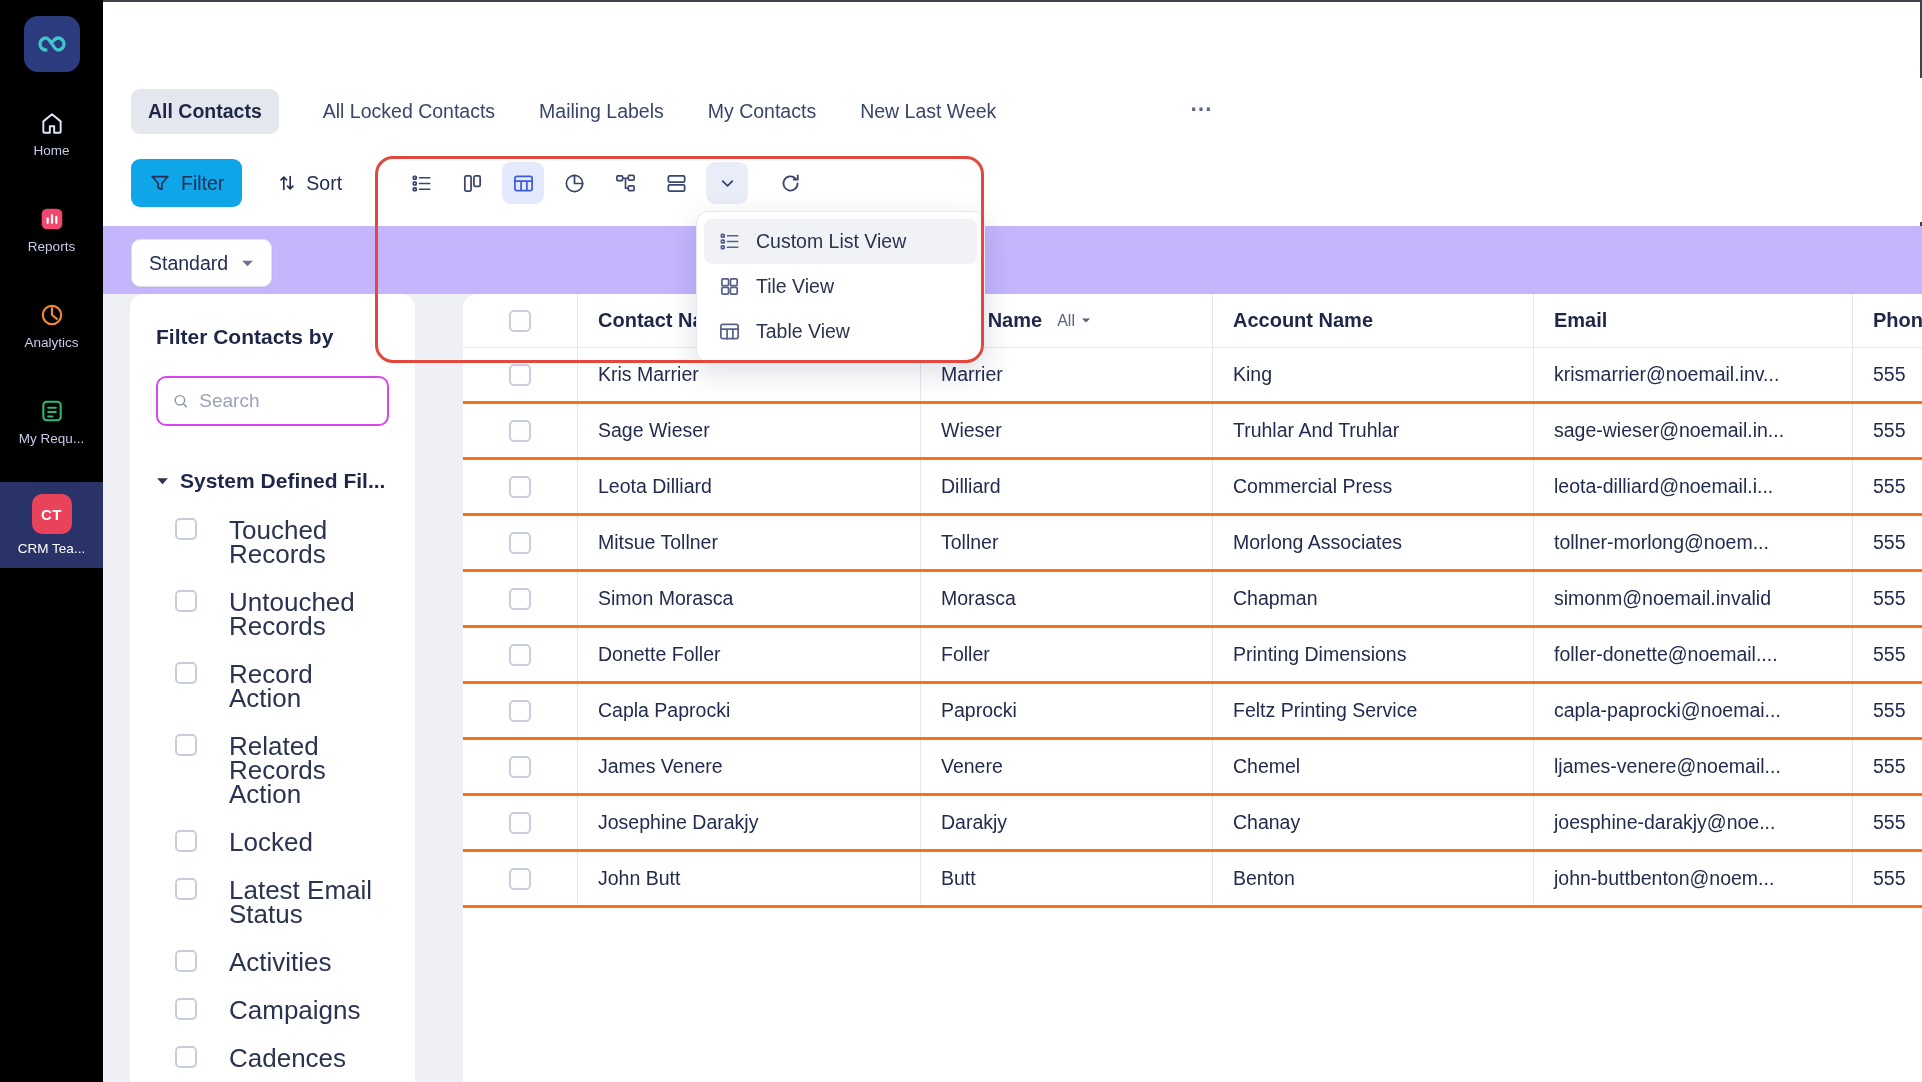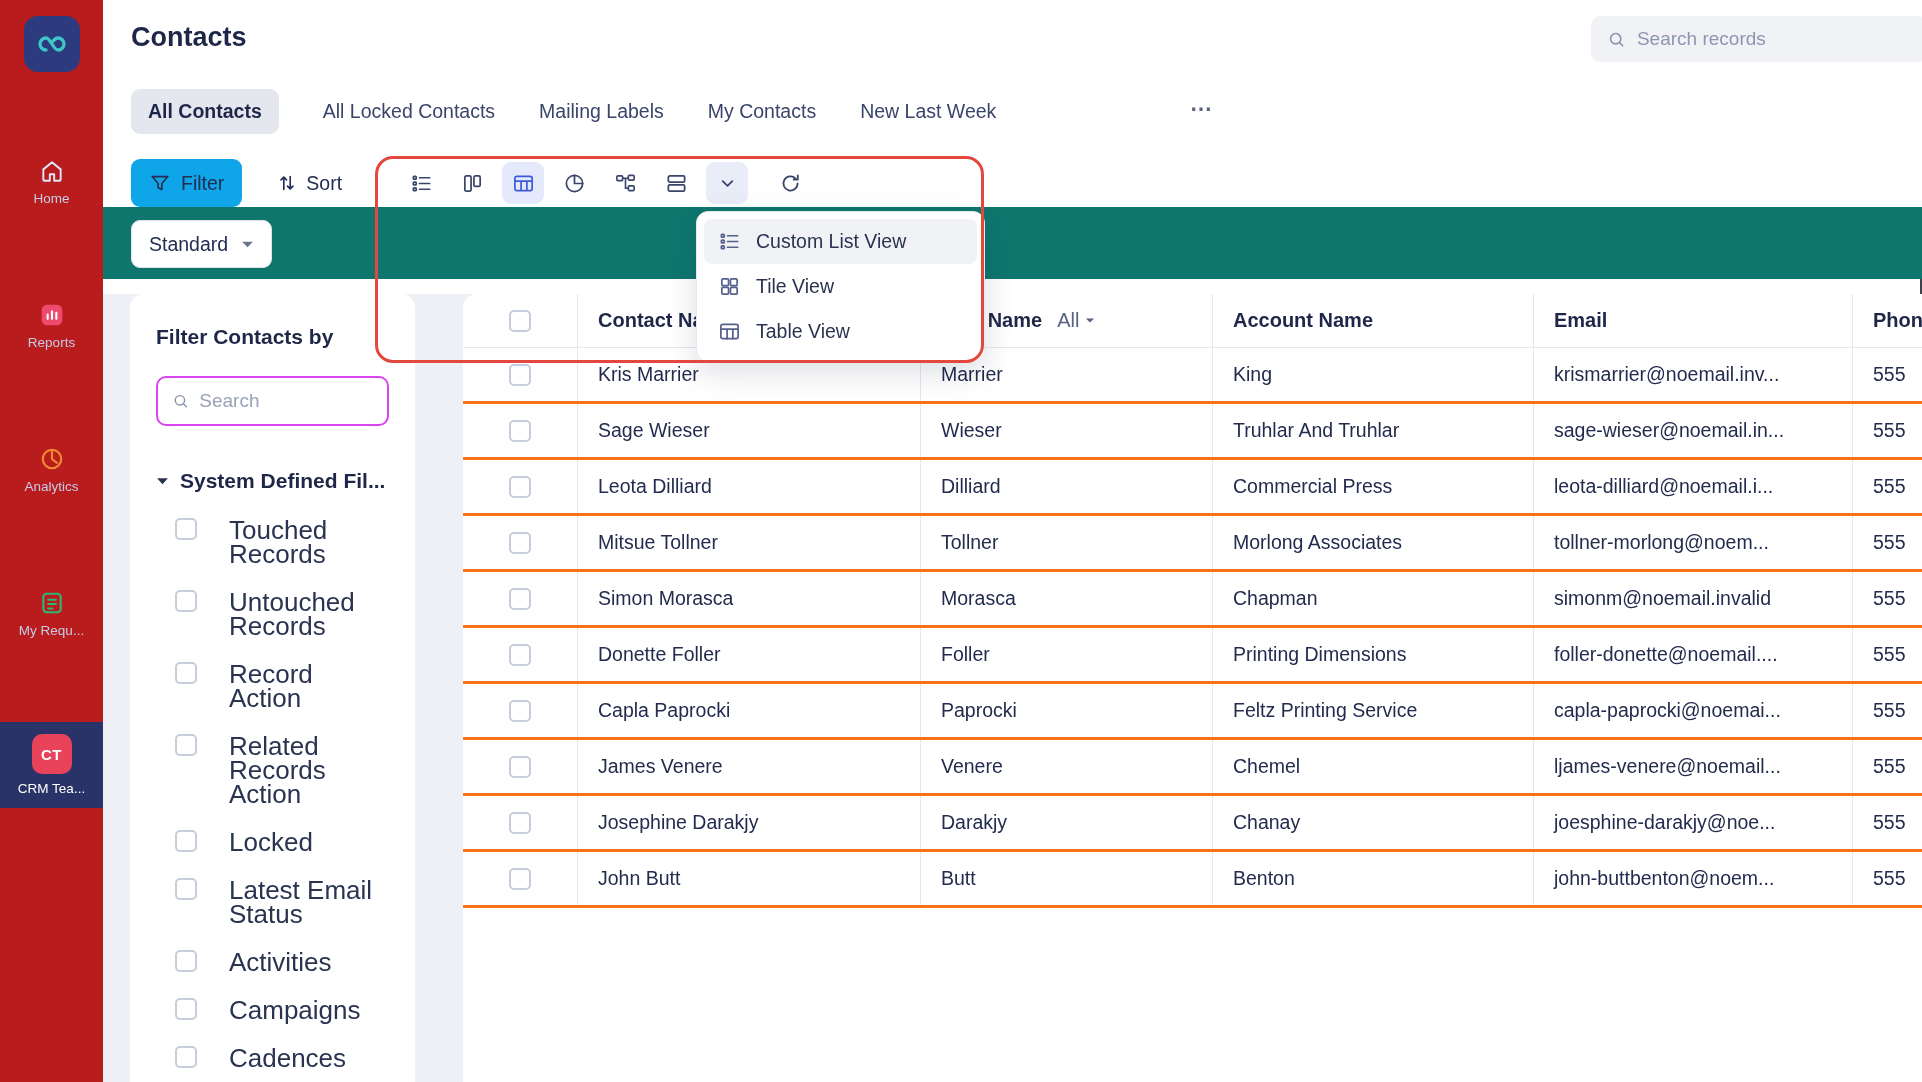--- a/index.html
+++ b/index.html
@@ -1,21 +1,21 @@
 <!DOCTYPE html>
 <html><head>
 <meta charset="utf-8">
 <style>
   * { margin:0; padding:0; box-sizing:border-box; }
   html,body { width:1922px; height:1082px; }
   body { font-family:"Liberation Sans", sans-serif; background:#fff; }
   .screen { position:relative; width:1922px; height:1082px; overflow:hidden; background:#fff; box-shadow: inset 0 0 0 2px #3F434B; }
 
   
-  .sidebar { position:absolute; left:0; top:0; width:103px; height:100%; background:#b91c1c; display:flex; flex-direction:column; align-items:center; padding-top:16px; z-index:5;gap:48px; }
+  .sidebar { position:absolute; left:0; top:0; width:103px; height:100%; background:#000000; display:flex; flex-direction:column; align-items:center; padding-top:16px; z-index:5; }
   .logo-tile { width:56px; height:56px; border-radius:14px; background:#2C3A7E; display:flex; align-items:center; justify-content:center; margin-bottom:26px; flex:none; }
   .nav-item { width:100%; padding:12px 2px; margin-bottom:24px; display:flex; flex-direction:column; align-items:center; gap:7px; cursor:pointer; }
   .nav-item .nav-label { font-size:13.5px; color:#C5CCE8; max-width:98px; overflow:hidden; white-space:nowrap; }
   .nav-item.active { background:#2A3368; }
   .nav-item.active .nav-label { color:#FFFFFF; }
   .avatar { width:40px; height:40px; border-radius:10px; background:#E8435A; color:#fff; font-size:15px; font-weight:700; display:flex; align-items:center; justify-content:center; letter-spacing:.5px; }
 
   
   .topbar { position:absolute; left:103px; top:0; right:0; height:78px; background:#fff; }
   .page-title { position:absolute; left:28px; top:22px; font-size:27px; font-weight:700; color:#1F2749; }
@@ -33,21 +33,21 @@
   .toolbar { position:absolute; left:103px; top:144px; right:0; height:78px; background:#fff; display:flex; align-items:center; padding-left:28px; }
   .filter-btn { height:48px; background:#0ea5e9; border:none; border-radius:9px; display:flex; align-items:center; gap:10px; padding:0 18px; font-size:19.5px; color:#242D52; cursor:pointer; font-family:inherit; }
   .sort-btn { display:flex; align-items:center; gap:8px; margin-left:34px; font-size:19.5px; color:#242D52; background:none; border:none; cursor:pointer; font-family:inherit; }
   .view-icons { display:flex; align-items:center; gap:9px; margin-left:58px; }
   .icon-btn { width:42px; height:42px; border-radius:9px; display:flex; align-items:center; justify-content:center; color:#39456A; background:none; border:none; cursor:pointer; }
   .icon-btn.active { background:#E4EAFB; color:#3D5BD9; }
   .icon-btn.open { background:#E9EDF8; }
   .icon-btn.refresh { margin-left:12px; }
 
   
-  .band { position:absolute; left:103px; top:207px; right:0; height:72px; background:#0f766e; }
+  .band { position:absolute; left:103px; top:226px; right:0; height:72px; background:#c4b5fd; }
   .std-select { position:absolute; left:28px; top:13px; height:48px; background:#fff; border:1px solid #E0E3EC; border-radius:9px; display:flex; align-items:center; gap:13px; padding:0 17px; font-size:19.5px; color:#242D52; box-shadow:0 1px 2px rgba(20,30,60,.06); cursor:pointer; }
 
   
   .content { position:absolute; left:103px; top:294px; right:0; bottom:0; background:#EEF0F5; }
 
   .filter-card { position:absolute; left:27px; top:0; width:285px; bottom:0; background:#fff; border-radius:14px 14px 0 0; padding:30px 26px 0 26px; overflow:hidden; }
   .fp-title { font-size:21px; font-weight:700; color:#1F2749; line-height:26px; }
   .fp-search { margin-top:26px; height:50px; border:2px solid #d946ef; border-radius:10px; display:flex; align-items:center; padding:0 14px; gap:10px; }
   .fp-search input { border:none; outline:none; font-size:19px; color:#454F6E; width:100%; font-family:"Liberation Sans", sans-serif; }
   .fp-search input::placeholder { color:#9AA2B8; }
@@ -58,21 +58,21 @@
   .table-card { position:absolute; left:360px; top:0; right:0; bottom:0; background:#fff; border-radius:14px 0 0 0; overflow:hidden; }
   .thead { display:flex; height:54px; border-bottom:1px solid #E4E7EF; font-weight:700; font-size:20px; color:#1F2749; }
   .trow  { display:flex; height:56px; border-bottom:3px solid #f97316; font-size:19.5px; color:#232C4E; }
   .tcell { padding:0 20px; border-right:1px solid #E4E7EF; height:100%; display:flex; align-items:center; overflow:hidden; white-space:nowrap; }
   .c0 { width:115px; justify-content:center; padding:0; flex:none; }
   .c1 { width:343px; flex:none; }
   .c2 { width:292px; flex:none; }
   .c3 { width:321px; flex:none; }
   .c4 { width:319px; flex:none; }
   .c5 { flex:1; border-right:none; }
-  .all-chip { margin-left:15px; font-size:20px; font-weight:400; color:#5A6480; display:flex; align-items:center; gap:6px; cursor:pointer; }
+  .all-chip { margin-left:15px; font-size:16px; font-weight:400; color:#5A6480; display:flex; align-items:center; gap:6px; cursor:pointer; }
 
   
   .view-menu { position:absolute; left:696px; top:211px; width:289px; background:#fff; border:1px solid #E7E9F1; border-radius:12px; box-shadow:0 10px 30px rgba(25,35,70,.15); padding:7px; z-index:50; }
   .menu-item { display:flex; align-items:center; gap:15px; height:45px; padding:0 14px; border-radius:8px; font-size:19.5px; color:#2A3350; cursor:pointer; }
   .menu-item.highlighted { background:#F1F2F6; }
   .menu-item svg { color:#55608A; flex:none; }
 
   
   .red-box { position:absolute; left:375px; top:156px; width:609px; height:207px; border:3px solid #E2483D; border-radius:18px; z-index:60; pointer-events:none; }
 </style>
@@ -118,30 +118,20 @@
         </svg>
       <span class="nav-label">My Requ...</span>
     </div>
 
     <div class="nav-item active">
       <span class="avatar">CT</span>
       <span class="nav-label">CRM Tea...</span>
     </div>
   </aside>
 
-  <header class="topbar">
-    <h1 class="page-title">Contacts</h1>
-    <div class="search-records">
-      <svg width="21" height="21" viewBox="0 0 24 24" fill="none" stroke="#8A93AD" stroke-width="2" stroke-linecap="round">
-          <circle cx="11" cy="11" r="6.5"></circle>
-          <path d="M15.8 15.8 20 20"></path>
-        </svg>
-      <input type="text" placeholder="Search records" style="">
-    </div>
-  </header>
 
   <nav class="tabs">
 
       <div class="tab active">All Contacts</div>
 
       <div class="tab">All Locked Contacts</div>
 
       <div class="tab">Mailing Labels</div>
 
       <div class="tab">My Contacts</div>

